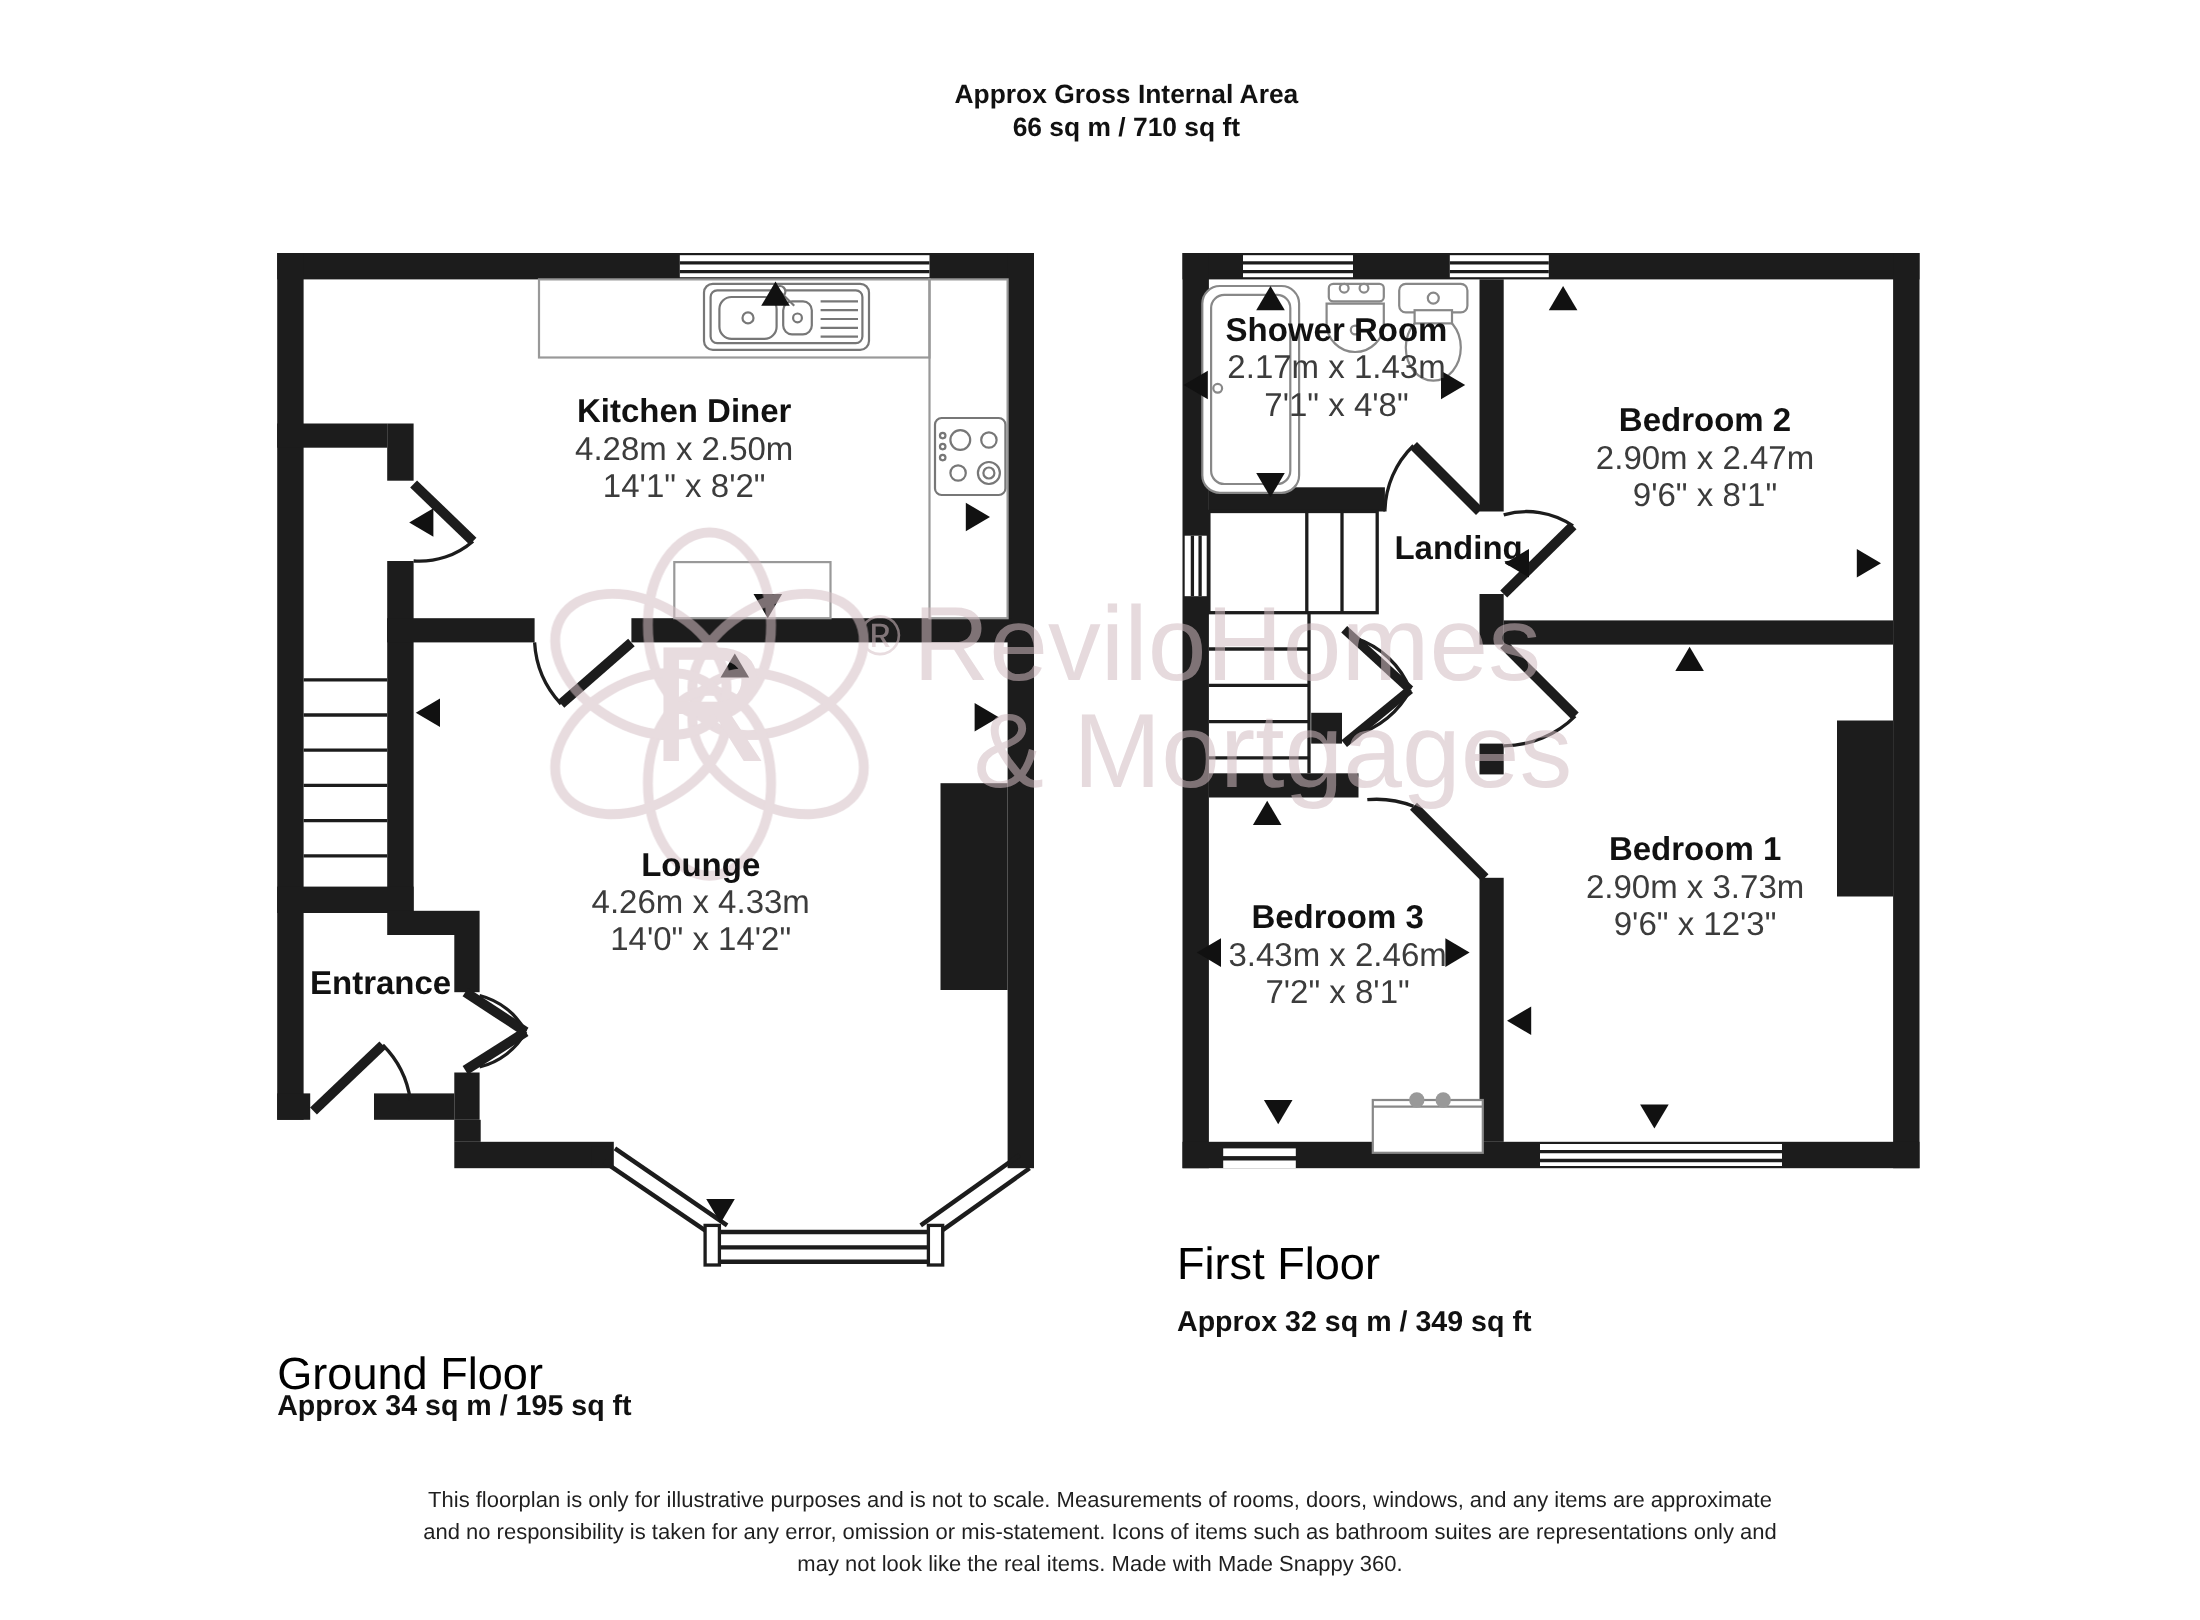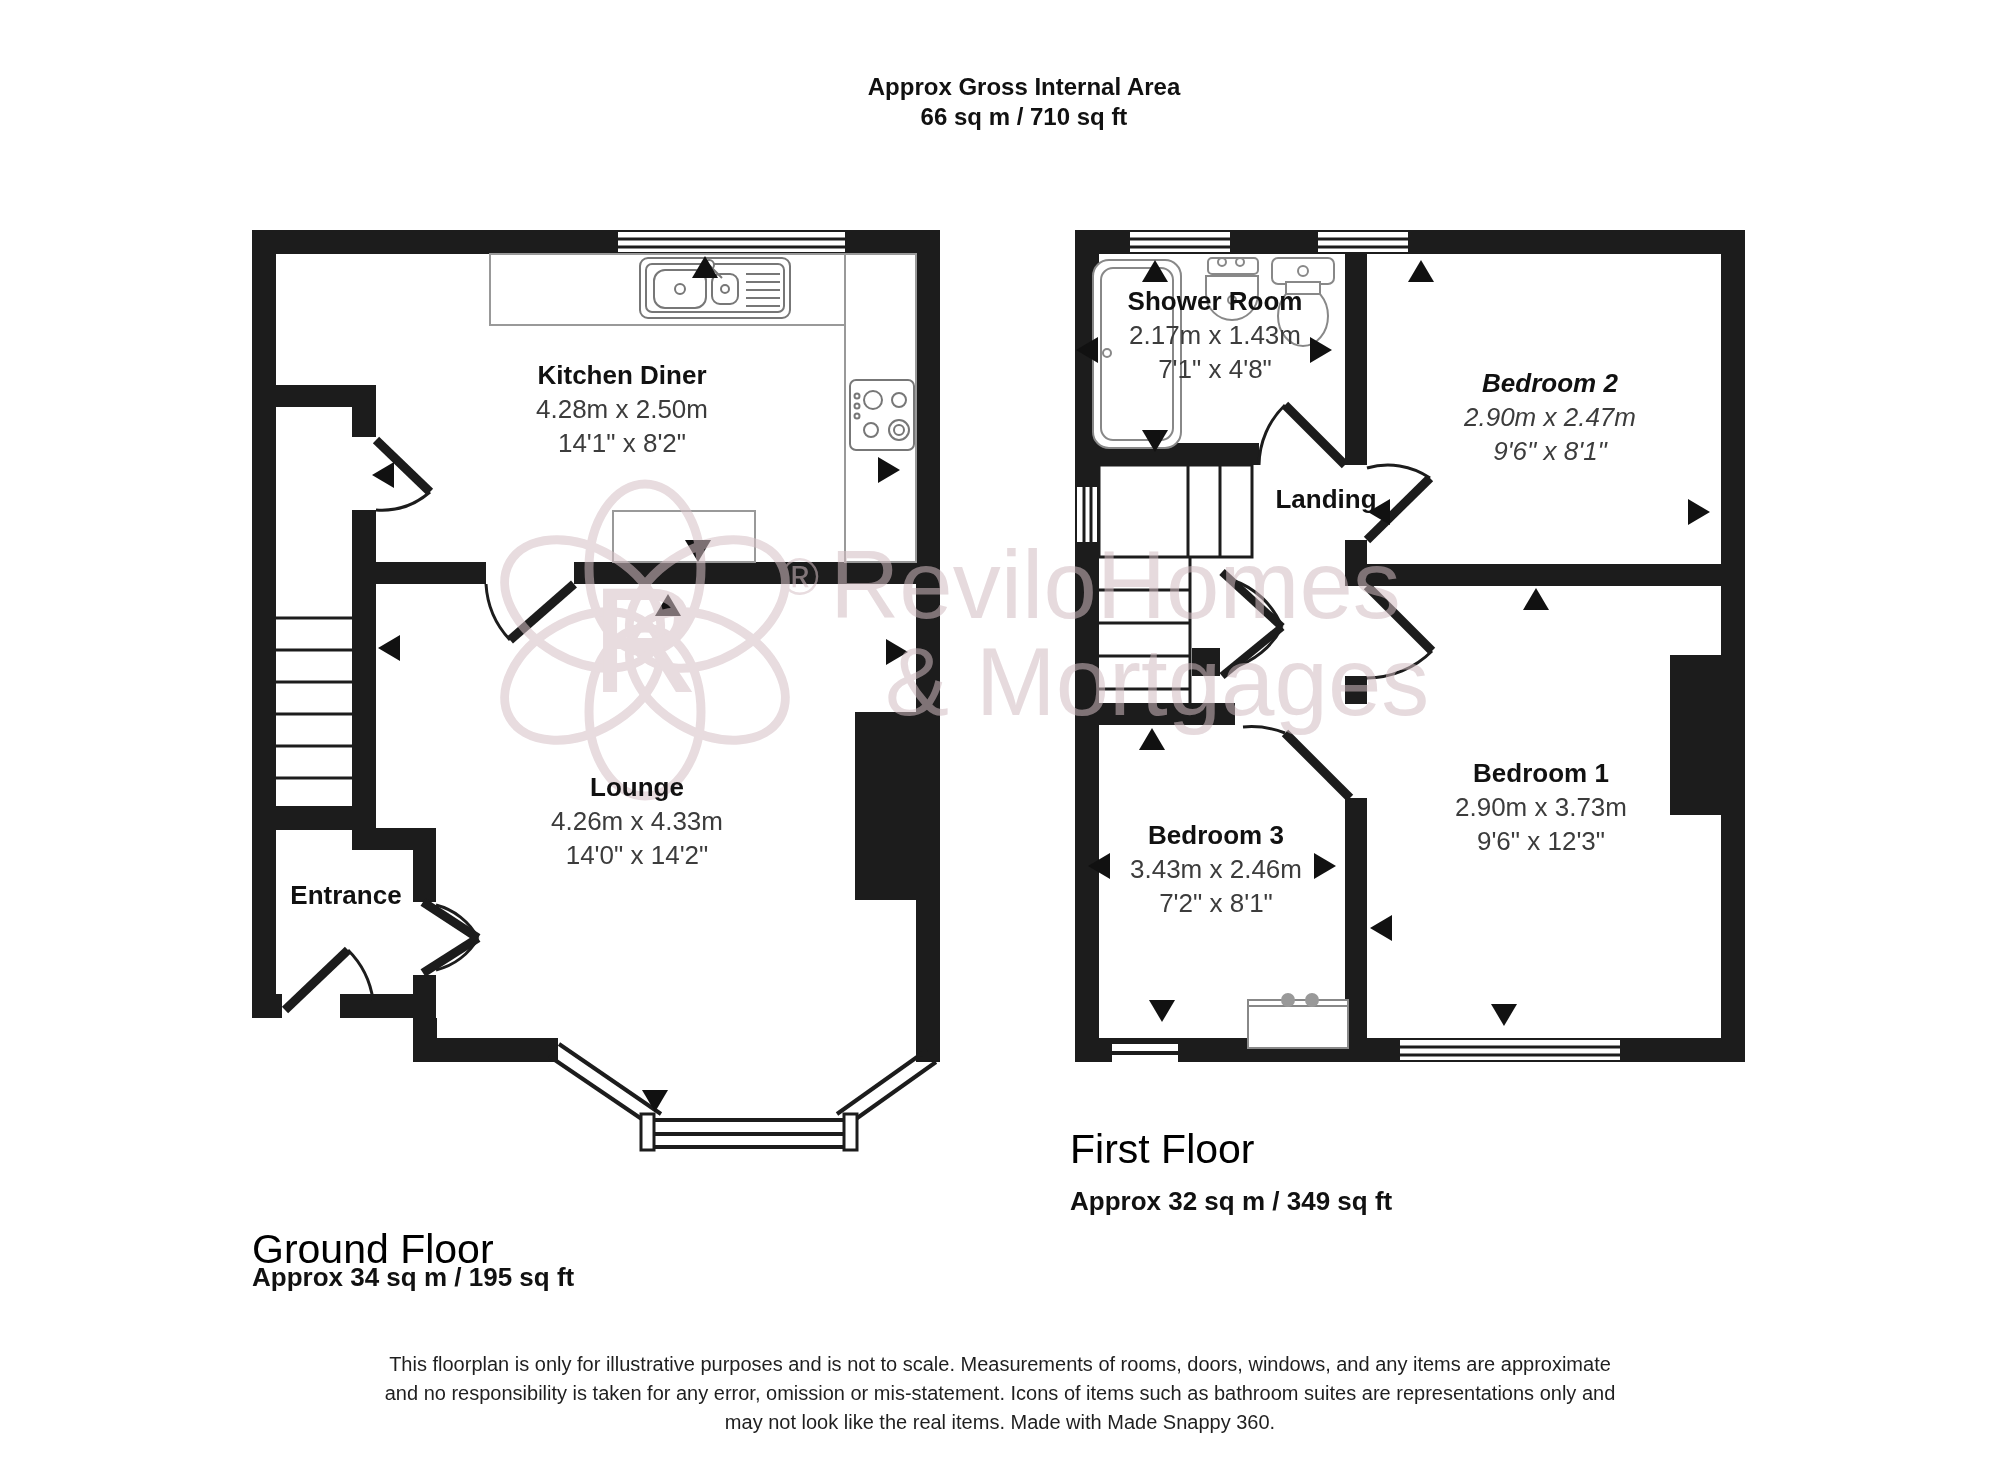--- a/index.html
+++ b/index.html
@@ -2,21 +2,21 @@
 <html><head>
 <meta charset="utf-8">
 <style>
   html,body{margin:0;padding:0;background:#ffffff;}
   .canvas{
     position:relative;width:2000px;height:1473px;background:#ffffff;overflow:hidden;
     font-family:"Liberation Sans", sans-serif;color:#1a1a1a;
   }
   svg{position:absolute;left:0;top:0;}
   .hdr{position:absolute;left:0;right:0;top:72px;text-align:center;font-weight:bold;font-size:24px;line-height:30px;color:#111;margin-left:48px;}
-  .room-label{position:absolute;text-align:center;transform:translateX(-50%);font-size:26px;line-height:34px;white-space:nowrap;}
+  .room-label{position:absolute;text-align:center;transform:translateX(-50%);font-size:30px;line-height:34px;white-space:nowrap;}
   .room-label .rname{display:block;font-weight:bold;color:#111;}
   .room-label .rdim{display:block;color:#3c3c3c;}
   .floor-label{position:absolute;font-size:41px;color:#000000;}
   .floor-area{position:absolute;font-size:26px;font-weight:bold;color:#111;}
   .disclaimer{position:absolute;left:0;right:0;top:1350px;text-align:center;font-size:20px;line-height:29px;color:#1f1f1f;}
   .disclaimer span{display:block;}
 </style>
 </head>
 <body>
 
@@ -313,21 +313,21 @@
   <div class="room-label" style="left:346px;top:878px;">
     <span class="rname">Entrance</span>
   </div>
 
   <div class="room-label" style="left:1215px;top:284px;">
     <span class="rname">Shower Room</span>
     <span class="rdim">2.17m x 1.43m</span>
     <span class="rdim">7'1" x 4'8"</span>
   </div>
 
-  <div class="room-label" style="left:1550px;top:366px;font-style:italic;">
+  <div class="room-label" style="left:1550px;top:366px;">
     <span class="rname">Bedroom 2</span>
     <span class="rdim">2.90m x 2.47m</span>
     <span class="rdim">9'6" x 8'1"</span>
   </div>
 
   <div class="room-label" style="left:1326px;top:482px;">
     <span class="rname">Landing</span>
   </div>
 
   <div class="room-label" style="left:1216px;top:818px;">

